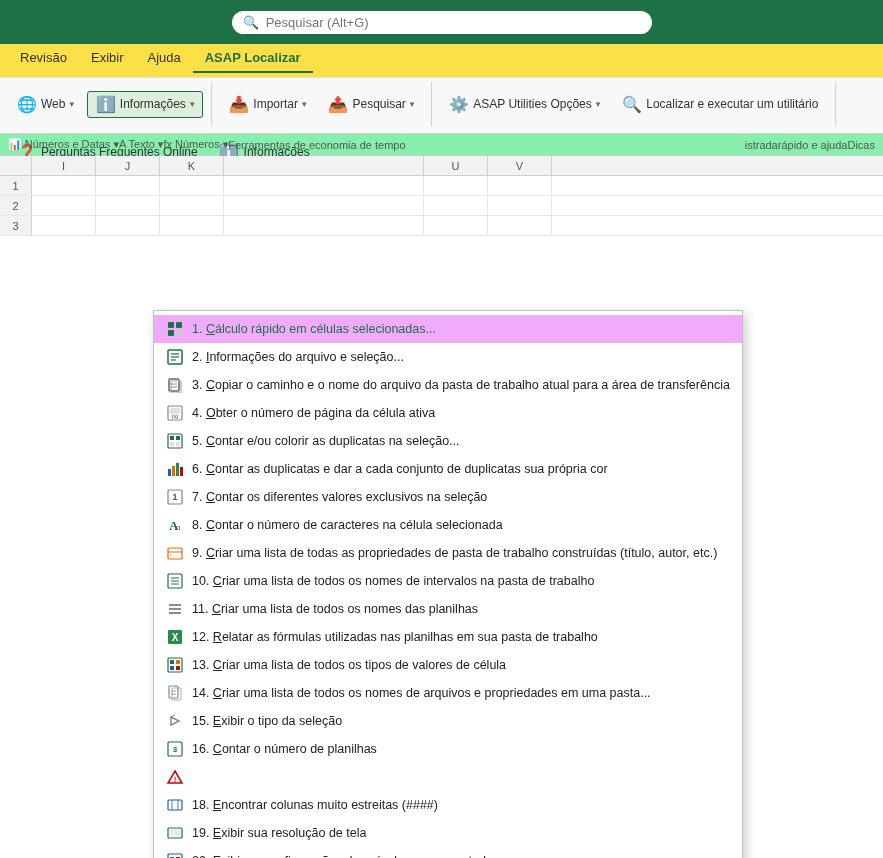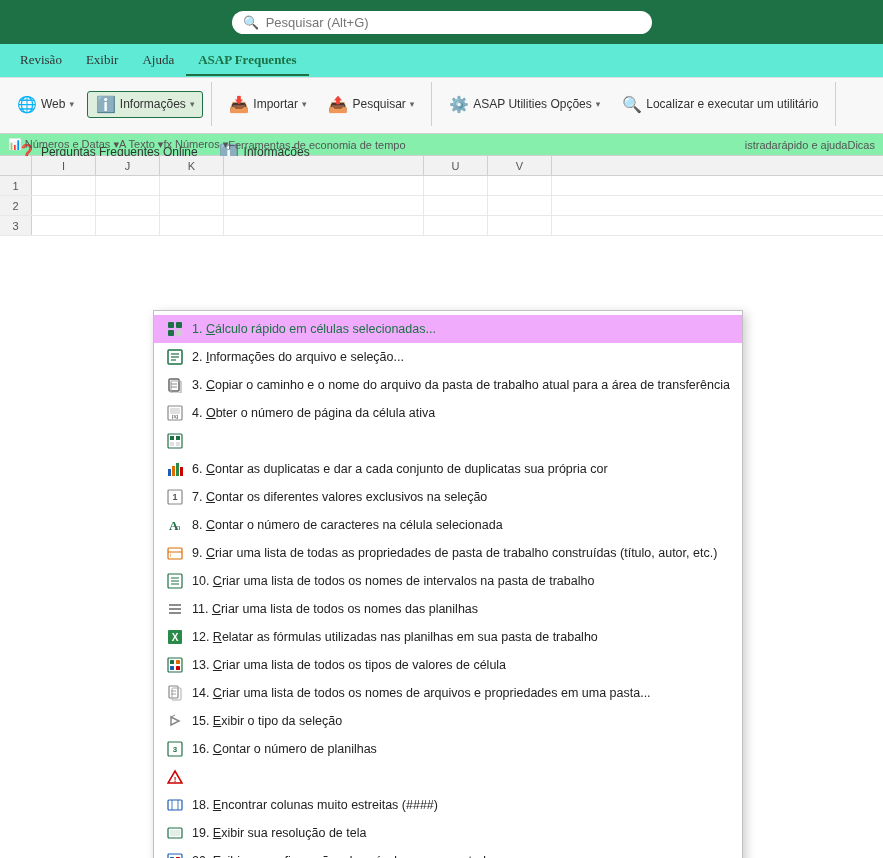--- a/index.html
+++ b/index.html
@@ -27,27 +27,26 @@
       border: none;
       outline: none;
       font-size: 13px;
       width: 100%;
       color: #404040;
     }
     .search-icon-svg { color: #888; font-size: 13px; }
 
     
     .ribbon-tabs {
-      background: #5eead4;
+      background: #fde047;
       border-bottom: 1px solid #e0e0e0;
       display: flex;
-      align-items: center;
+      align-items: flex-start;
       padding: 0 8px;
       height: 34px;
-      font-family: Liberation Serif, serif;
     }
     .ribbon-tab {
       padding: 6px 12px;
       font-size: 13px;
       cursor: pointer;
       color: #333;
       border-bottom: 2px solid transparent;
     }
     .ribbon-tab.active {
       color: #1e7145;
@@ -196,21 +195,21 @@
   <div class="search-input-wrapper">
     <span class="search-icon-svg">🔍</span>
     <input type="text" placeholder="Pesquisar (Alt+G)" style="">
   </div>
 </div>
 
 <div class="ribbon-tabs">
   <div class="ribbon-tab">Revisão</div>
   <div class="ribbon-tab">Exibir</div>
   <div class="ribbon-tab">Ajuda</div>
-  <div class="ribbon-tab active">ASAP Frequentes</div>
+  <div class="ribbon-tab active">ASAP Localizar</div>
 </div>
 
 <div class="ribbon-toolbar">
 
   <div class="ribbon-group">
     <div class="ribbon-btn">
       <span class="icon">🌐</span>
       <span>Web</span>
       <span class="dropdown-arrow">▾</span>
     </div>
@@ -362,20 +361,21 @@
     <div class="menu-item">
       <span class="menu-icon icon-teal">
         <svg width="16" height="16" viewBox="0 0 16 16">
             <rect x="1" y="1" width="14" height="14" fill="none" stroke="#1e7145" stroke-width="1.2" rx="1"></rect>
             <rect x="3" y="3" width="4" height="4" fill="#1e7145"></rect>
             <rect x="9" y="3" width="4" height="4" fill="#1e7145"></rect>
             <rect x="3" y="9" width="4" height="4" fill="#e0e0e0"></rect>
             <rect x="9" y="9" width="4" height="4" fill="#e0e0e0"></rect>
           </svg>
       </span>
+      <span class="menu-text"> 5. <u>C</u>ontar e/ou colorir as duplicatas na seleção...</span>
     </div>
 
     <div class="menu-item">
       <span class="menu-icon icon-blue">
         <svg width="16" height="16" viewBox="0 0 16 16">
             <rect x="1" y="8" width="3" height="7" fill="#1a5fb4"></rect>
             <rect x="5" y="5" width="3" height="10" fill="#e06c00"></rect>
             <rect x="9" y="2" width="3" height="13" fill="#2a8a4a"></rect>
             <rect x="13" y="6" width="3" height="9" fill="#cc0000"></rect>
           </svg>

